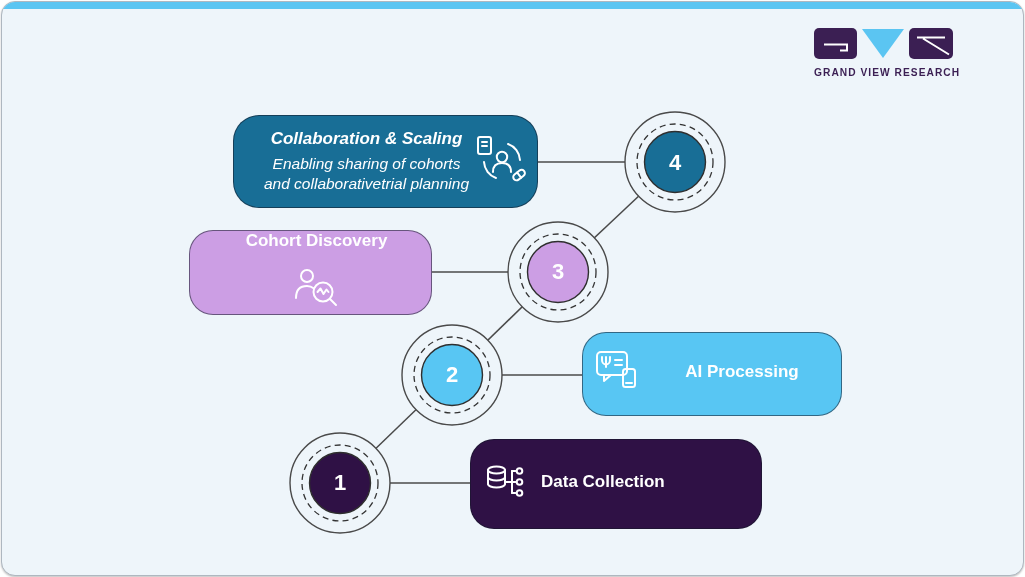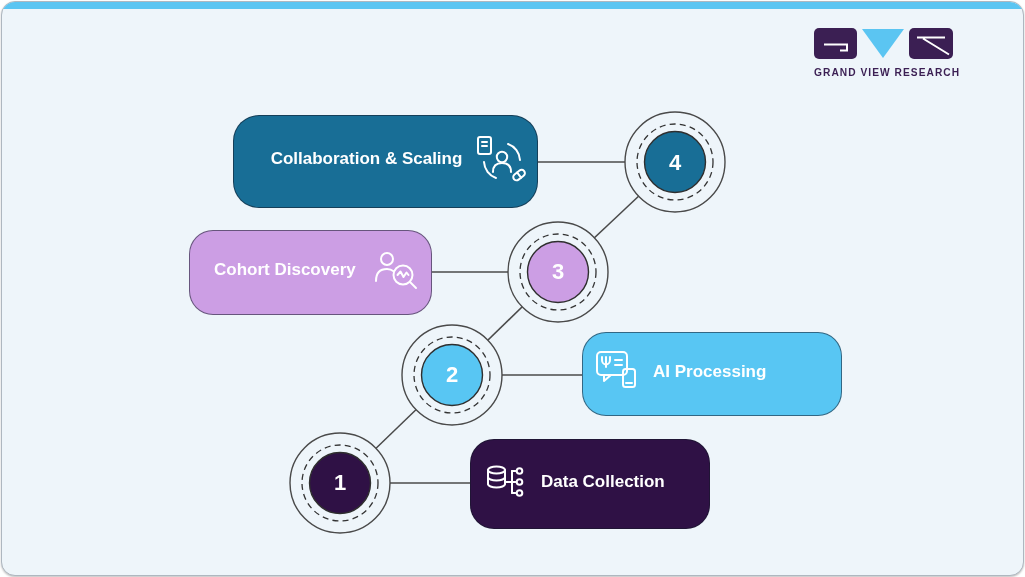--- a/index.html
+++ b/index.html
@@ -29,27 +29,27 @@
     color:#ffffff;
     border:1px solid rgba(20,25,40,.55);
     z-index:2;
   }
   .stepbox .textcol{flex:1;}
   .stepbox .title{font-size:17px;font-weight:700;margin-bottom:5px;}
   .stepbox .desc{font-size:15.5px;line-height:1.32;white-space:pre-line;}
   .stepbox .icon{flex:0 0 auto;}
 
   .box-4{left:231px;top:113px;width:305px;height:93px;background:#186e96;padding:0 10px 0 24px;}
-  .box-4 .textcol{text-align:center;}
-  .box-3{left:187px;top:228px;width:243px;height:85px;background:#cc9ee4;padding:0 12px 0 22px;border-radius:24px;}
+  .box-4 .textcol{text-align:center;font-style:italic;}
+  .box-3{left:187px;top:228px;width:243px;height:85px;background:#cc9ee4;padding:0 12px 0 22px;border-radius:24px;flex-direction:column;}
   .box-3 .textcol{text-align:center;}
   .box-3 .title{text-align:left;padding-left:2px;}
-  .box-2{left:580px;top:330px;width:260px;height:84px;background:#58c6f3;padding:0 10px 0 12px;border-radius:24px;}
+  .box-2{left:580px;top:330px;width:260px;height:84px;background:#58c6f3;padding:0 10px 0 12px;border-radius:24px;text-align:center;}
   .box-2 .icon{margin-right:12px;}
-  .box-1{left:468px;top:437px;width:240px;height:90px;background:#2f1145;padding:0 8px 0 14px;border-radius:24px;}
+  .box-1{left:468px;top:437px;width:292px;height:90px;background:#2f1145;padding:0 8px 0 14px;border-radius:24px;}
   .box-1 .icon{margin-right:12px;}
 
   
   .num{
     position:absolute;width:62px;height:62px;
     display:flex;align-items:center;justify-content:center;
     color:#ffffff;font-size:22px;font-weight:700;z-index:2;
   }
   .num-4{left:642px;top:130px;}
   .num-3{left:525px;top:239px;}
@@ -106,20 +106,22 @@
   </svg>
 
   <div class="num num-4">4</div>
   <div class="num num-3">3</div>
   <div class="num num-2">2</div>
   <div class="num num-1">1</div>
 
   <div class="stepbox box-4">
     <div class="textcol">
       <div class="title">Collaboration &amp; Scaling</div>
+      <div class="desc">Enabling sharing of cohorts
+and collaborativetrial planning</div>
     </div>
     <span class="icon">
       <svg width="52" height="50" viewBox="0 0 52 50" fill="none" stroke="#ffffff" stroke-width="2" stroke-linecap="round" stroke-linejoin="round">
         <rect x="3" y="2" width="13" height="17" rx="2"></rect>
         <path d="M7,7 H12 M7,11 H12"></path>
         <path d="M33,9 A18,18 0 0 1 45,25"></path>
         <path d="M9,27 A18,18 0 0 0 21,43"></path>
         <circle cx="27" cy="22" r="5.2"></circle>
         <path d="M18,37 C18,30 22,28 27,28 C32,28 36,30 36,37"></path>
         <g transform="rotate(-38 44 40)">

